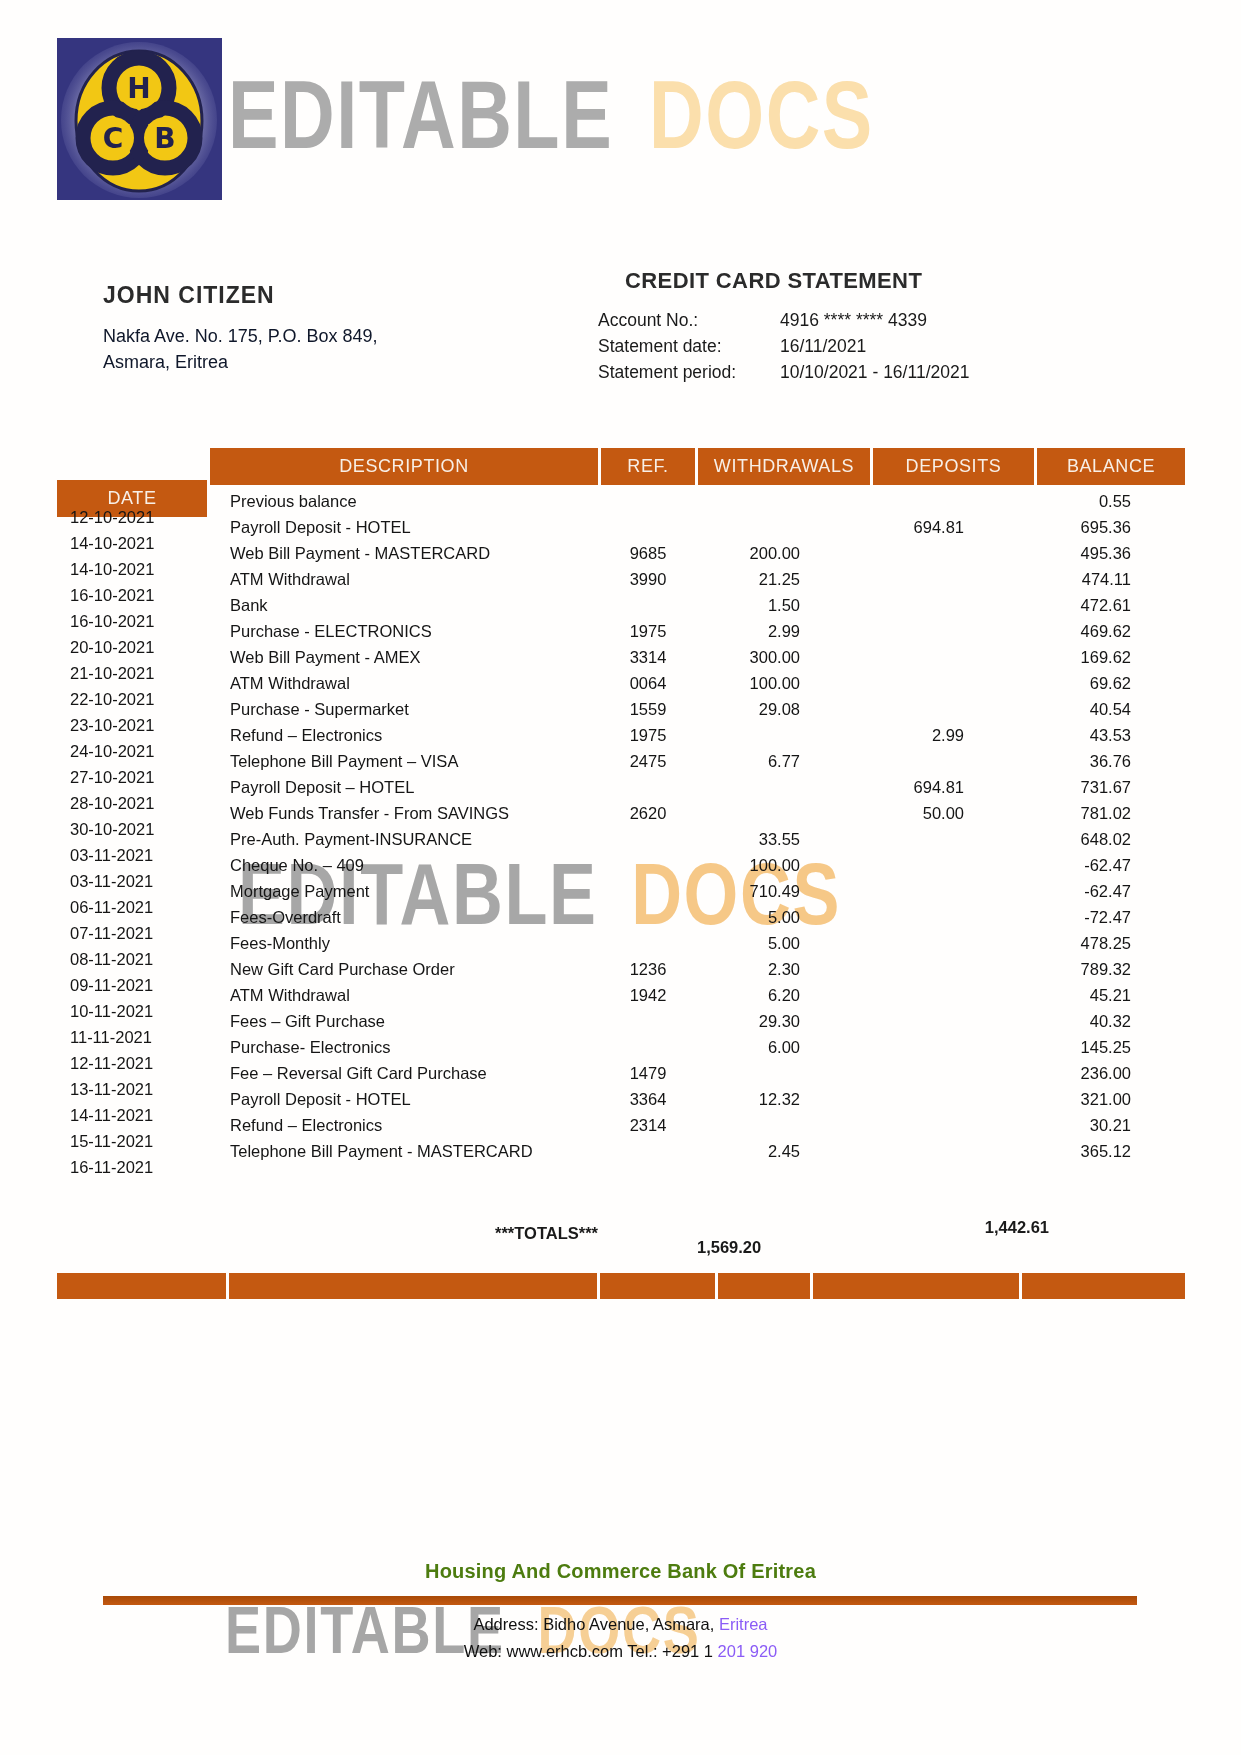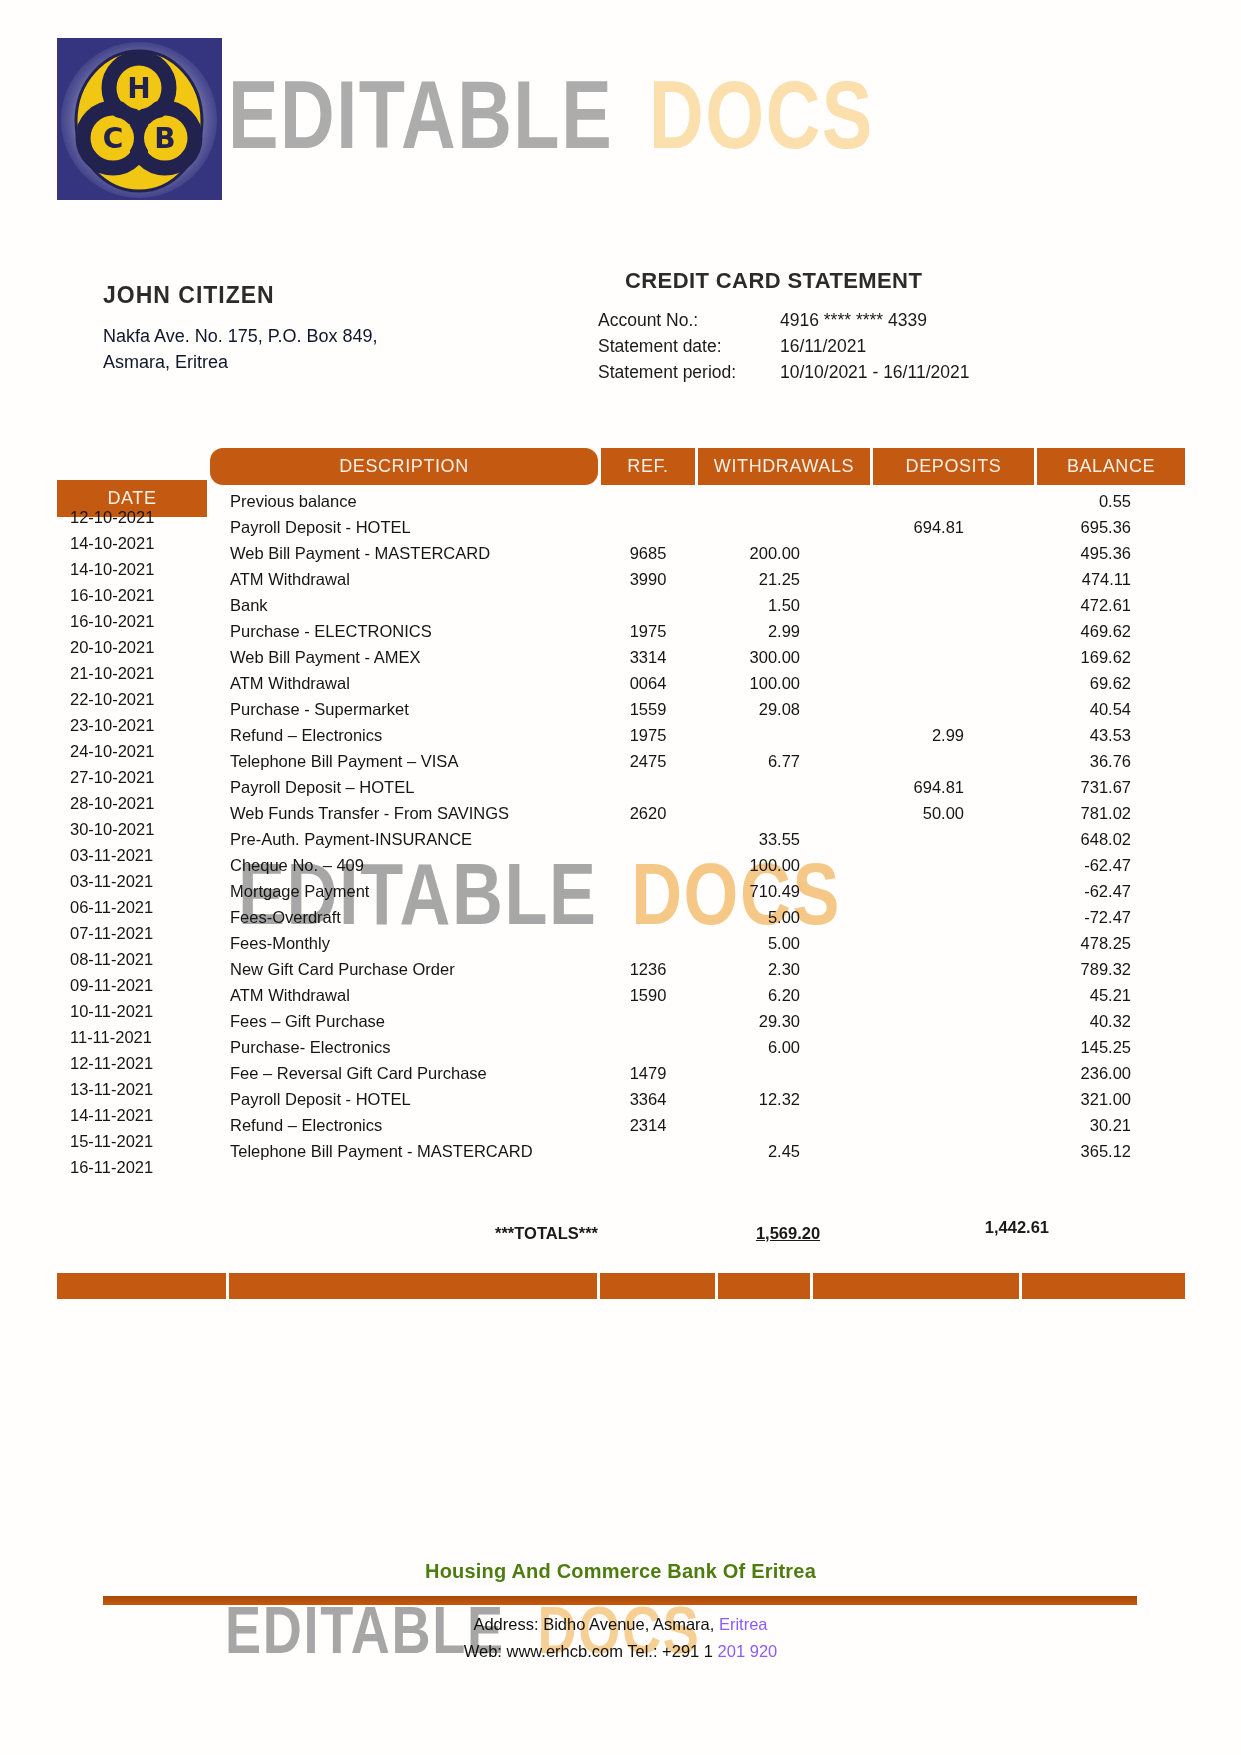--- a/index.html
+++ b/index.html
@@ -34,40 +34,40 @@
   .stmt .frow { display:flex; margin-bottom:5px; }
   .stmt .flabel { width:182px; }
   .stmt .fvalue { flex:1; }
 
   
   .cctable { position:absolute; left:57px; top:448px; width:1128px; z-index:2; }
   .thead { display:flex; gap:3px; height:37px; }
   .thead .hcell { background:#c45911; color:#f8efe7; display:flex; align-items:center; justify-content:center;
                   font-size:18px; letter-spacing:0.6px; height:100%; }
   .c-date { width:150px; flex:none;margin-top:32px; }
-  .c-desc { width:380px; flex:1;border-radius:13px; }
+  .c-desc { width:380px; flex:1; }
   .c-ref  { width:94px;  flex:none; }
   .c-wdr  { width:172px; flex:none; }
   .c-dep  { width:161px; flex:none; }
   .c-bal  { width:148px; flex:none; }
 
   .tbody { margin-top:3px; }
   .trow { display:flex; gap:3px; height:26px; align-items:center; font-size:16.5px; color:#151515; }
   .trow .cell { overflow:hidden; white-space:nowrap; }
   .cell.c-date { padding-left:13px; }
   .cell.c-desc { padding-left:20px; }
   .cell.c-ref  { text-align:center; }
   .cell.c-wdr  { text-align:right; padding-right:70px; }
   .cell.c-dep  { text-align:right; padding-right:70px; }
   .cell.c-bal  { text-align:right; padding-right:54px; }
 
   
   .totals { position:absolute; left:57px; top:1222px; width:1128px; height:26px; z-index:2; font-size:16.5px; }
   .totals .t-label { position:absolute; left:0; width:541px; text-align:right; font-weight:700; top:2px; }
-  .totals .t-wdr { position:absolute; left:640px; width:182px; text-align:center; font-weight:700; top:2px;text-decoration:underline; }
+  .totals .t-wdr { position:absolute; left:640px; width:182px; text-align:left; font-weight:700; top:16px; }
   .totals .t-dep { position:absolute; left:808px; width:184px; text-align:right; font-weight:700; top:-4px; }
 
   
   .bottombar { position:absolute; left:57px; top:1273px; width:1128px; height:26px; display:flex; gap:3px; z-index:2; }
   .bottombar .seg { background:#c45911; height:100%; }
   .seg1 { width:15%; } .seg2 { width:32.6%; } .seg3 { width:10.2%; }
   .seg4 { width:8.2%; } .seg5 { width:18.2%; } .seg6 { flex:1; }
 
   
   .bank-name { position:absolute; left:0; top:1560px; width:100%; text-align:center; font-size:20px;
@@ -323,21 +323,21 @@
           <div class="cell c-desc">New Gift Card Purchase Order</div>
           <div class="cell c-ref">1236</div>
           <div class="cell c-wdr">2.30</div>
           <div class="cell c-dep"></div>
           <div class="cell c-bal">789.32</div>
         </div>
 
         <div class="trow">
           <div class="cell c-date">10-11-2021</div>
           <div class="cell c-desc">ATM Withdrawal</div>
-          <div class="cell c-ref">1590</div>
+          <div class="cell c-ref">1942</div>
           <div class="cell c-wdr">6.20</div>
           <div class="cell c-dep"></div>
           <div class="cell c-bal">45.21</div>
         </div>
 
         <div class="trow">
           <div class="cell c-date">11-11-2021</div>
           <div class="cell c-desc">Fees – Gift Purchase</div>
           <div class="cell c-ref"></div>
           <div class="cell c-wdr">29.30</div>

